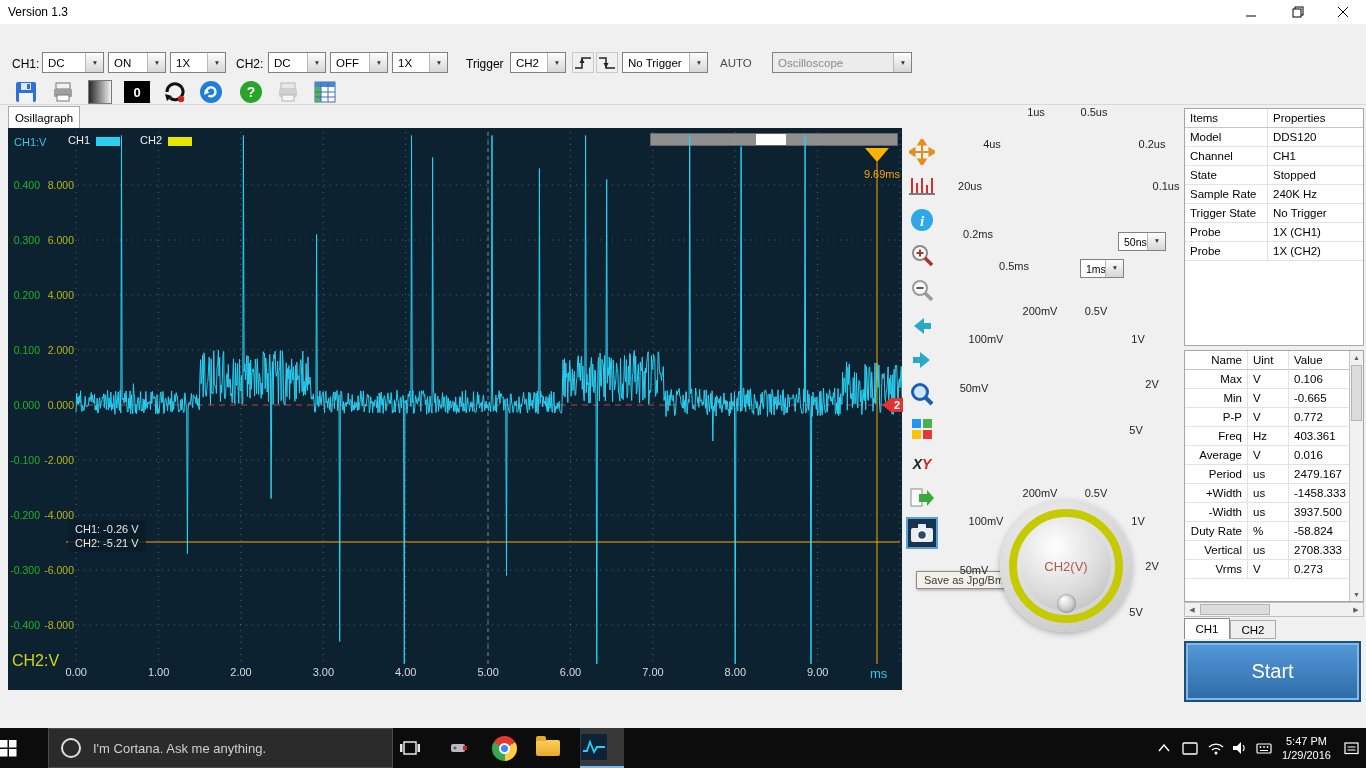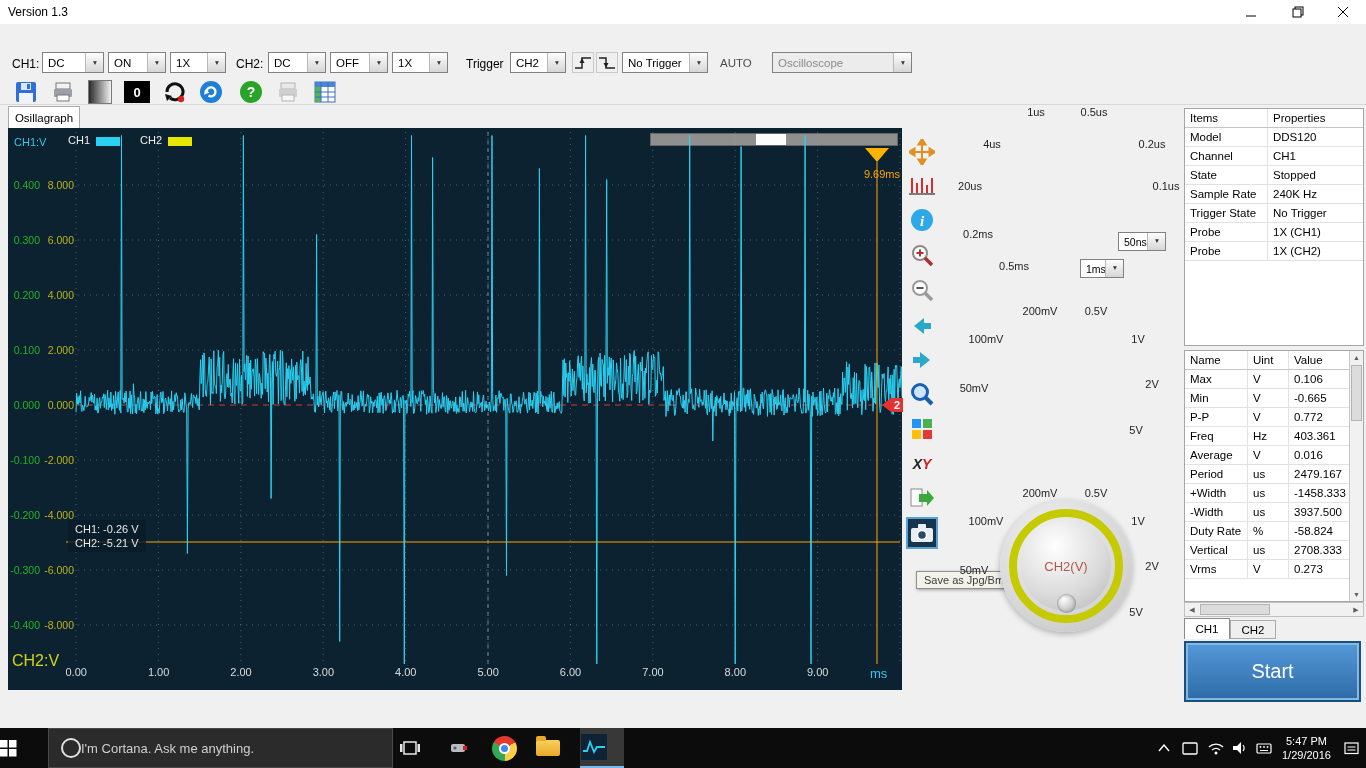--- a/index.html
+++ b/index.html
@@ -81,40 +81,40 @@
   .knob-dot{position:absolute;left:57px;top:94px;width:19px;height:19px;border-radius:50%;background:radial-gradient(circle at 35% 28%,#ffffff,#a2a2a2);box-shadow:inset 0 0 3px #777;}
   .ktick{position:absolute;font-size:11px;color:#1e1e1e;text-align:center;}
 
   
   .panel{position:absolute;background:#fff;border:1px solid #a6a6a6;box-sizing:border-box;font-size:11.5px;}
   .trow{display:flex;border-bottom:1px solid #e2e2e2;}
   .trow.head{border-bottom:1px solid #c6c6c6;}
   .tcell{padding:2px 5px;height:14px;line-height:14px;border-right:1px solid #e2e2e2;overflow:hidden;white-space:nowrap;box-sizing:content-box;}
   .c-items{width:72px;}
   .c-props{flex:1;border-right:none;}
-  .c-name{width:52px;}
+  .c-name{width:52px;text-align:right;}
   .c-uint{width:30px;}
   .c-val{flex:1;border-right:none;}
   .vscroll{position:absolute;right:0;top:0;bottom:0;width:14px;background:#f1f1f1;border-left:1px solid #c6c6c6;box-sizing:border-box;}
   .vscroll .sarrow{position:absolute;left:0;width:13px;height:13px;color:#606060;font-size:7px;display:flex;align-items:center;justify-content:center;}
   .vthumb{position:absolute;left:1px;top:14px;width:11px;height:56px;background:#dcdcdc;border:1px solid #b4b4b4;box-sizing:border-box;}
   .hscroll{position:absolute;left:1184px;top:602px;width:180px;height:15px;background:#f1f1f1;border:1px solid #c0c0c0;box-sizing:border-box;}
   .hscroll .sarrow{position:absolute;top:0;width:14px;height:13px;color:#606060;font-size:7px;display:flex;align-items:center;justify-content:center;}
   .hthumb{position:absolute;left:15px;top:1px;width:70px;height:11px;background:#dcdcdc;border:1px solid #b4b4b4;box-sizing:border-box;}
   .chan-tab{position:absolute;top:618px;height:21px;width:46px;display:flex;align-items:center;justify-content:center;font-size:11.5px;box-sizing:border-box;}
   .chan-tab.active{background:#fff;border:1px solid #8a8a8a;border-bottom:none;}
   .chan-tab.inactive{background:#efefef;border:1px solid #ababab;height:19px;top:620px;}
   .start-btn{position:absolute;left:1184px;top:641px;width:177px;height:61px;background:linear-gradient(#5599d9,#2d6ba6);border:2px solid #1b4f7e;box-shadow:inset 0 0 0 2px #83b9e2;color:#fff;font-size:20px;display:flex;align-items:center;justify-content:center;box-sizing:border-box;}
 
   
   .taskbar{left:0;top:728px;width:1366px;height:40px;background:#0c0c0c;}
   .tb-item{position:absolute;top:0;height:40px;display:flex;align-items:center;justify-content:flex-start;}
   .cortana-box{left:48px;width:345px;background:#2b2b2b;border:1px solid #4a4a4a;box-sizing:border-box;justify-content:flex-start;}
   .cortana-circle{width:20px;height:20px;border:2px solid #e0e0e0;border-radius:50%;margin-left:12px;box-sizing:border-box;}
-  .cortana-text{color:#cfcfcf;font-size:13px;}
+  .cortana-text{color:#cfcfcf;font-size:13px;margin-left:12px;}
   .app-btn{width:44px;}
   .app-btn.active{background:#383838;border-bottom:2px solid #76b9ed;box-sizing:border-box;}
   .chrome-ball{width:25px;height:25px;border-radius:50%;background:conic-gradient(from -60deg,#e5382e 0 120deg,#ffce42 120deg 240deg,#34a853 240deg 360deg);position:relative;}
   .chrome-ball::after{content:"";position:absolute;left:7px;top:7px;width:11px;height:11px;border-radius:50%;background:#4285f4;border:2px solid #fff;box-sizing:border-box;}
   .folder-ico{width:24px;height:16px;background:linear-gradient(#f9d05a,#e9a92a);border-radius:2px;position:relative;}
   .folder-ico::before{content:"";position:absolute;left:0;top:-4px;width:10px;height:5px;background:#e9a92a;border-radius:2px 2px 0 0;}
   .scope-ico{width:26px;height:26px;background:#0f2337;border:1px solid #3a3a3a;display:flex;align-items:center;justify-content:center;}
   .clock{color:#fff;font-size:11px;text-align:center;line-height:14px;}
 </style>
 </head>

